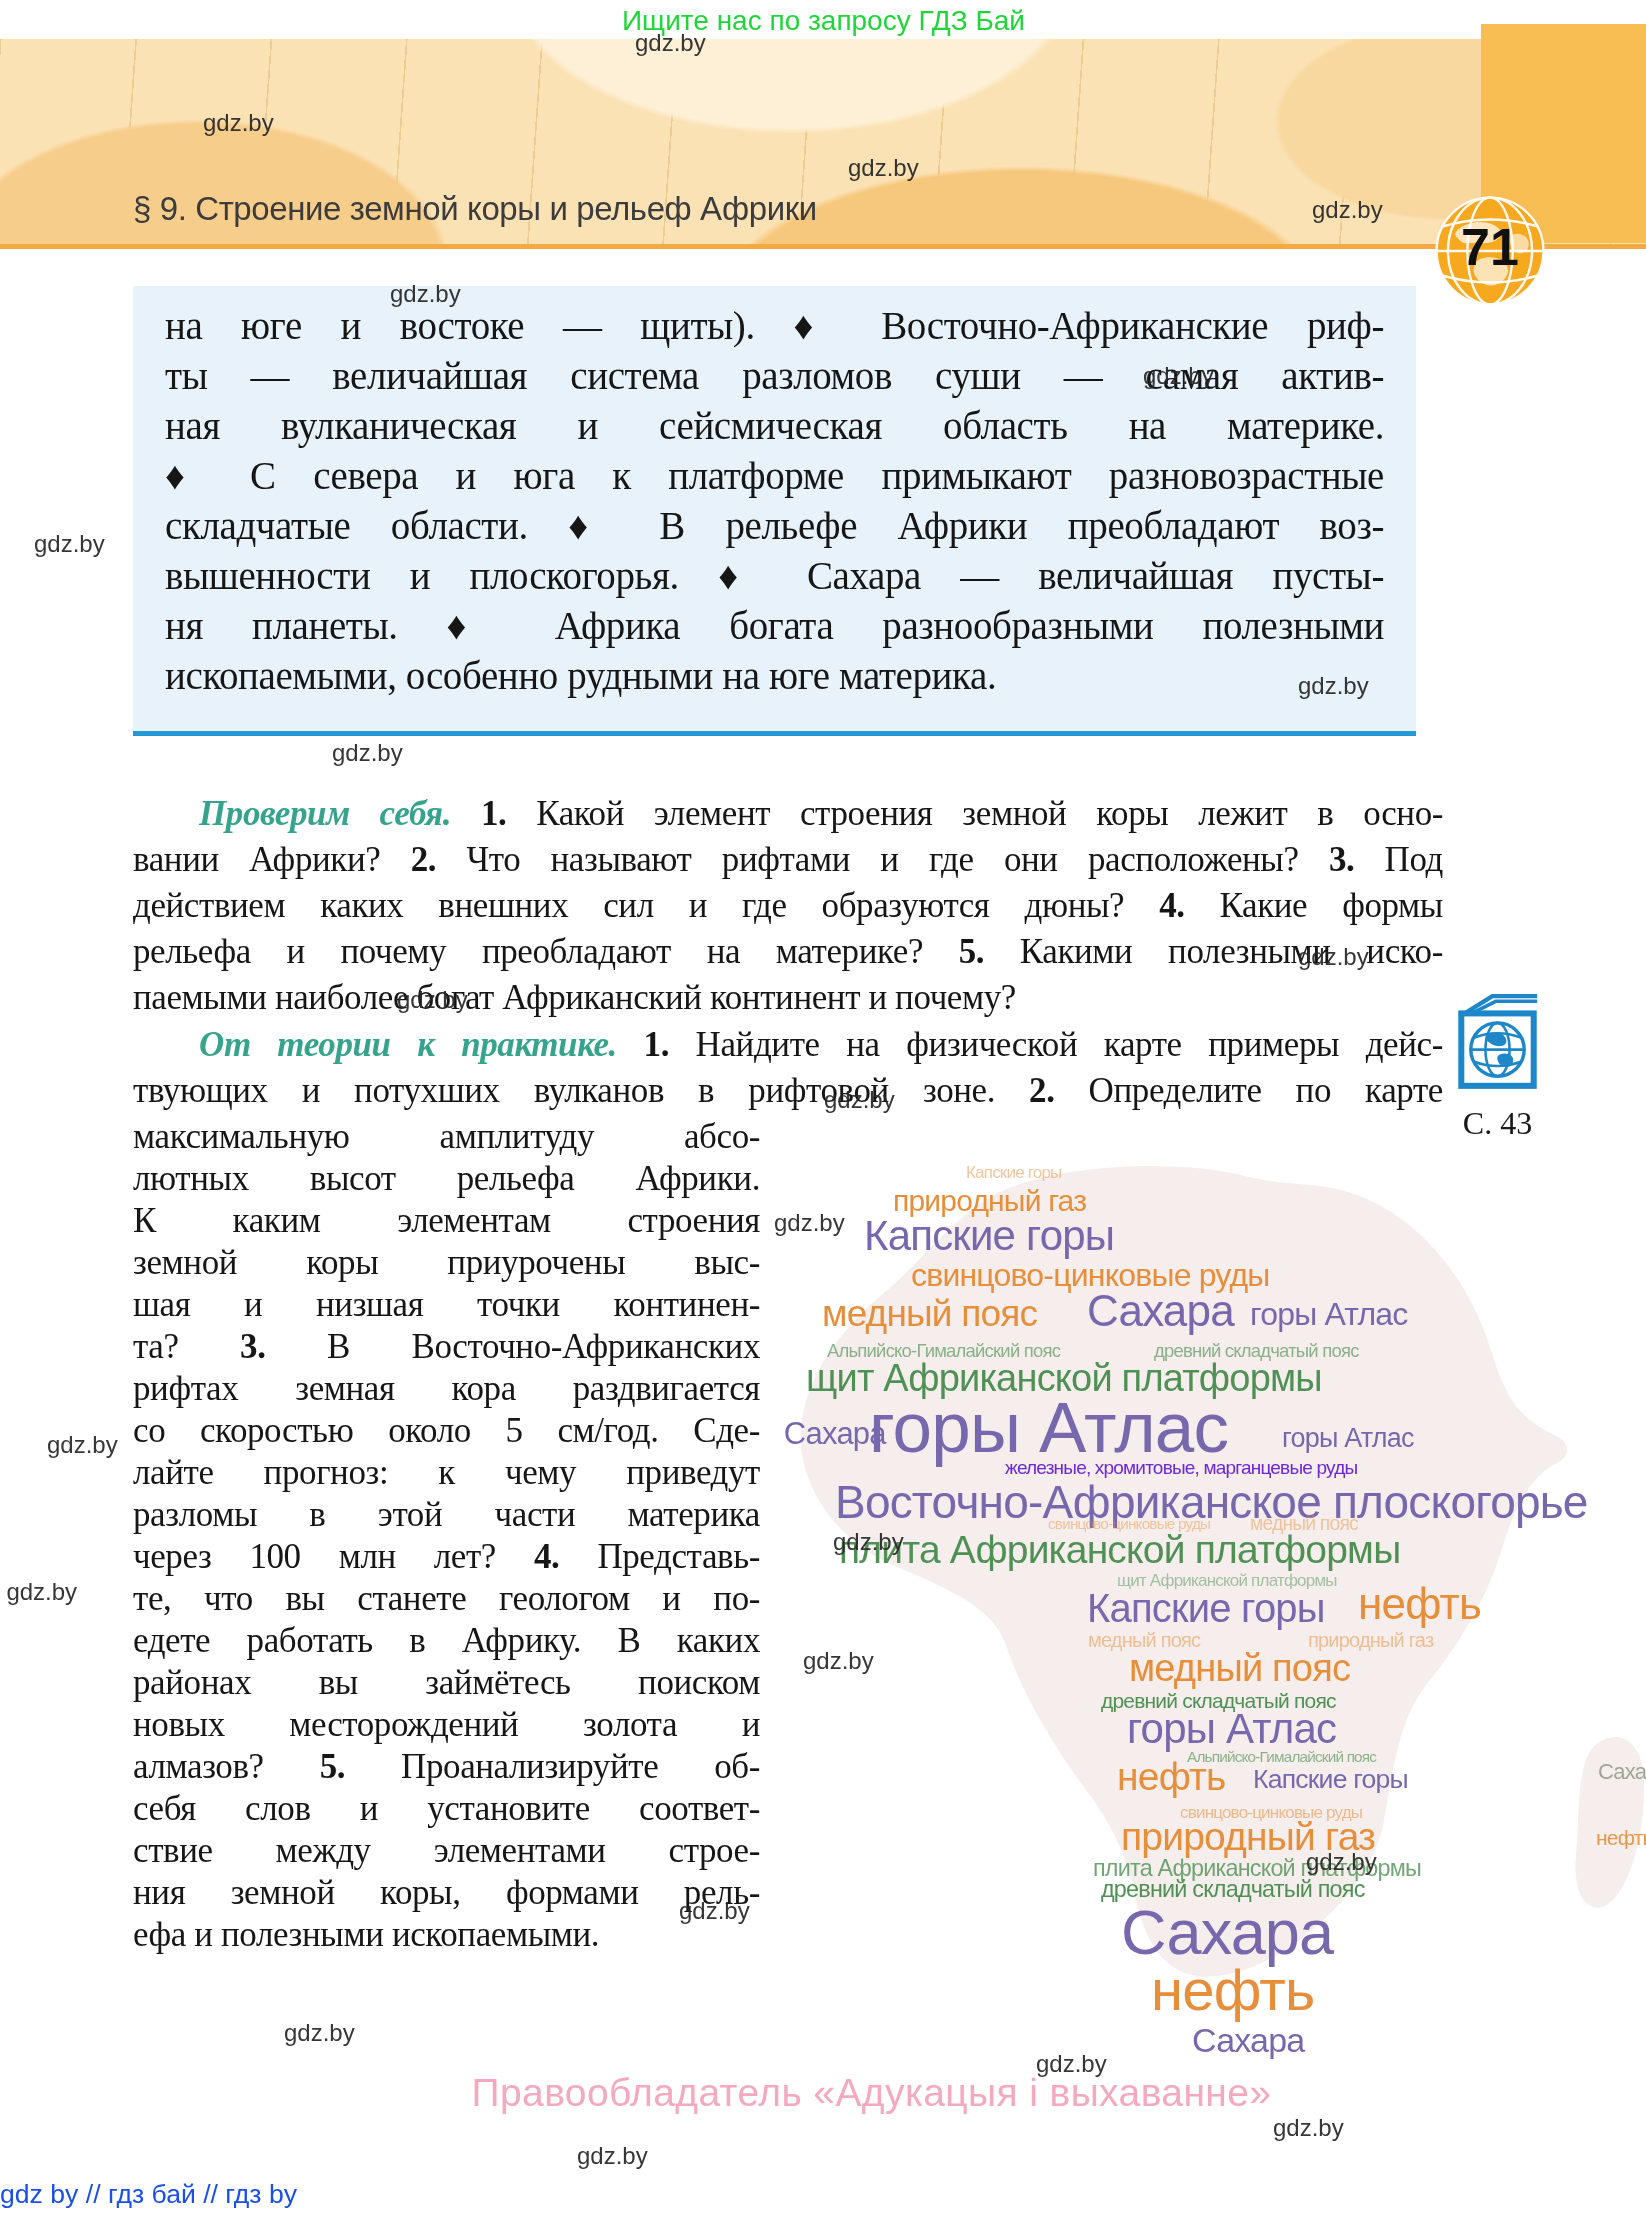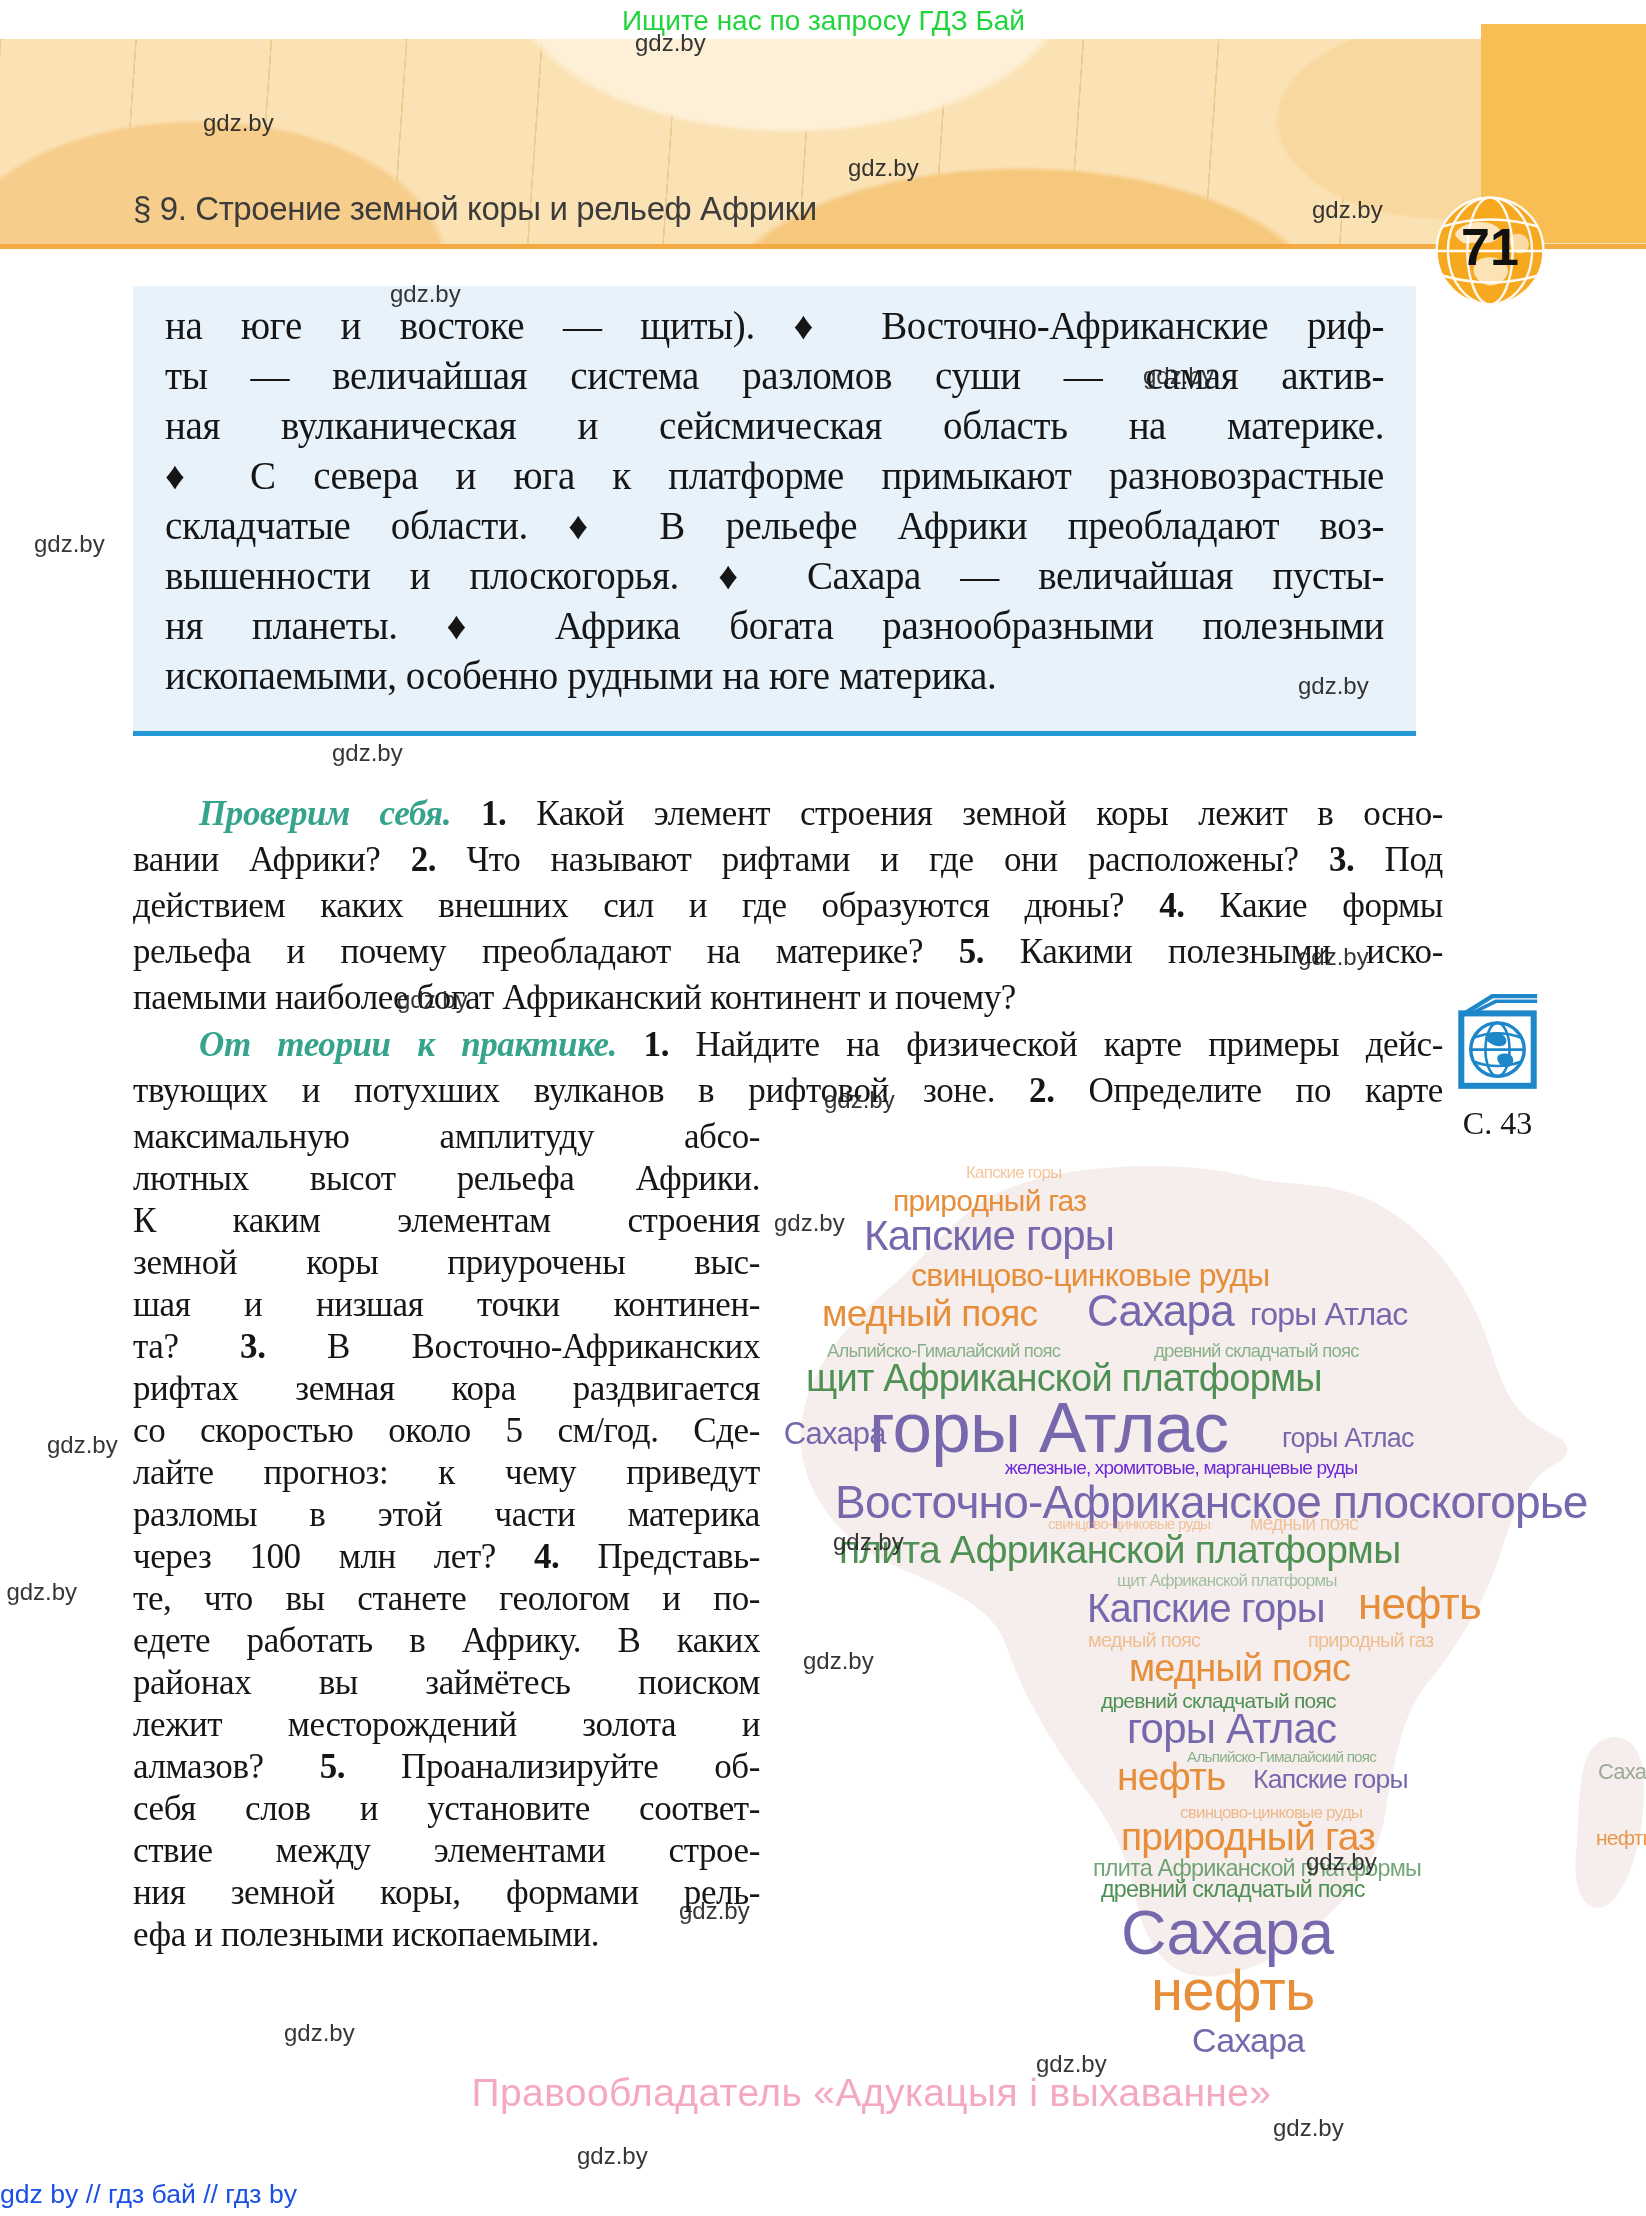--- a/index.html
+++ b/index.html
@@ -135,21 +135,21 @@
       <div class="tline jline"><span>шая и низшая точки континен-</span></div>
       <div class="tline jline"><span>та? </span><span class="seg-b">3.</span><span> В Восточно-Африканских</span></div>
       <div class="tline jline"><span>рифтах земная кора раздвигается</span></div>
       <div class="tline jline"><span>со скоростью около 5 см/год. Сде-</span></div>
       <div class="tline jline"><span>лайте прогноз: к чему приведут</span></div>
       <div class="tline jline"><span>разломы в этой части материка</span></div>
       <div class="tline jline"><span>через 100 млн лет? </span><span class="seg-b">4.</span><span> Представь-</span></div>
       <div class="tline jline"><span>те, что вы станете геологом и по-</span></div>
       <div class="tline jline"><span>едете работать в Африку. В каких</span></div>
       <div class="tline jline"><span>районах вы займётесь поиском</span></div>
-      <div class="tline jline"><span>лежит месторождений золота и</span></div>
+      <div class="tline jline"><span>новых месторождений золота и</span></div>
       <div class="tline jline"><span>алмазов? </span><span class="seg-b">5.</span><span> Проанализируйте об-</span></div>
       <div class="tline jline"><span>себя слов и установите соответ-</span></div>
       <div class="tline jline"><span>ствие между элементами строе-</span></div>
       <div class="tline jline"><span>ния земной коры, формами рель-</span></div>
       <div class="tline"><span>ефа и полезными ископаемыми.</span></div>
     </section>
 
   <figure class="atlas-ref">
     <svg width="89" height="100" viewBox="0 0 100 116">
       <g stroke="#1d87c9" fill="none">

